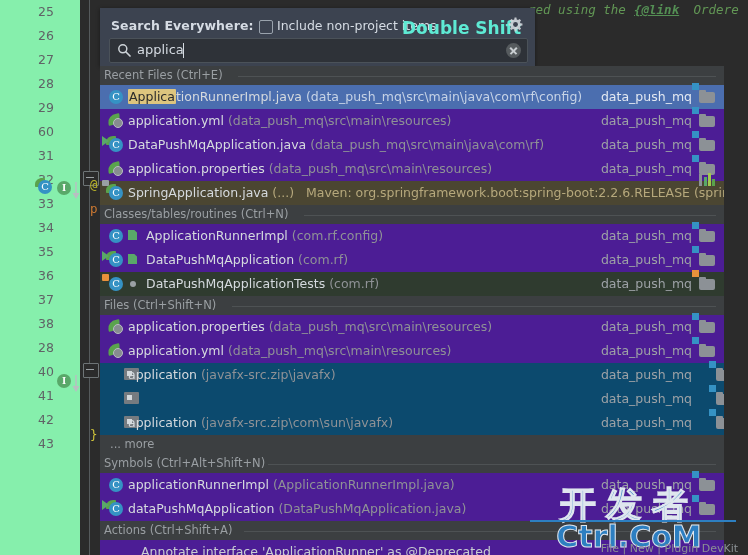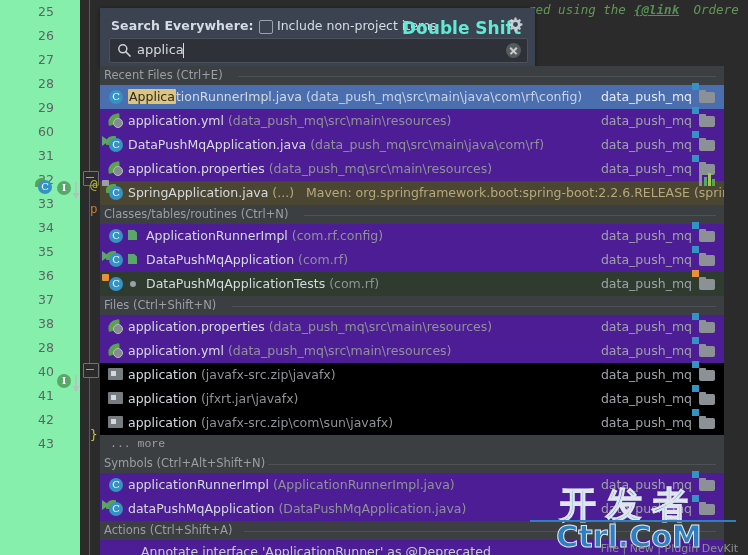--- a/index.html
+++ b/index.html
@@ -112,21 +112,21 @@
   }
   .grp-rule{
     position:absolute;top:10px;right:8px;height:1px;background:#4e5254;
   }
   .row{
     position:relative;height:24px;background:#4c1d95;white-space:nowrap;
   }
   .row.sel{background:#4b6eaf;}
   .row.maven{background:#4b4632;}
   .row.test{background:#2f3b2f;}
-  .row.dim{background:#000000;}
+  .row.dim{background:#0c4a6e;text-align:right;}
   .row .ico{
     position:absolute;left:8px;top:4px;width:16px;height:16px;
   }
   .row .ico2{
     position:absolute;left:28px;top:6px;width:12px;height:12px;
   }
   .row .main{
     position:absolute;left:28px;top:4px;font-size:12.5px;color:#d5dade;
   }
   .row .main.ind{left:46px;}
@@ -140,21 +140,21 @@
   .row.sel .right{color:#e3e9f2;}
   .row .rico{
     position:absolute;right:8px;top:5px;width:17px;height:14px;
   }
   .row .act{
     position:absolute;left:41px;top:4px;font-size:12.5px;color:#c8cdd2;
   }
   .more{
     position:relative;height:19px;background:#3c3f41;
   }
-  .more span{position:absolute;left:10px;top:2px;font-size:11.5px;color:#9a9fa3;font-family:Liberation Mono, monospace;}
+  .more span{position:absolute;left:10px;top:2px;font-size:11.5px;color:#9a9fa3;}
 
   
   .folder{position:relative;width:17px;height:14px;}
   .folder .body{
     position:absolute;left:0;top:2px;width:16px;height:11px;background:#8c9196;
     border-radius:1px 2px 2px 2px;
   }
   .folder .tab{
     position:absolute;left:0;top:0;width:7px;height:3px;background:#8c9196;border-radius:1px 1px 0 0;
   }
@@ -390,21 +390,20 @@
         <span class="rico"><span class="folder"><span class="tab"></span><span class="body"></span><span class="badge"></span></span></span>
       </div>
       <div class="row dim">
         <span class="ico"><span class="lib"><span class="body"></span><span class="sq"></span></span></span>
         <span class="main">application <span class="sub">(javafx-src.zip\javafx)</span></span>
         <span class="right">data_push_mq</span>
         <span class="rico"><span class="folder"><span class="tab"></span><span class="body"></span><span class="badge"></span></span></span>
       </div>
       <div class="row dim">
         <span class="ico"><span class="lib"><span class="body"></span><span class="sq"></span></span></span>
-        <span class="main">application <span class="sub">(jfxrt.jar\javafx)</span></span>
         <span class="right">data_push_mq</span>
         <span class="rico"><span class="folder"><span class="tab"></span><span class="body"></span><span class="badge"></span></span></span>
       </div>
       <div class="row dim">
         <span class="ico"><span class="lib"><span class="body"></span><span class="sq"></span></span></span>
         <span class="main">application <span class="sub">(javafx-src.zip\com\sun\javafx)</span></span>
         <span class="right">data_push_mq</span>
         <span class="rico"><span class="folder"><span class="tab"></span><span class="body"></span><span class="badge"></span></span></span>
       </div>
       <div class="more">

